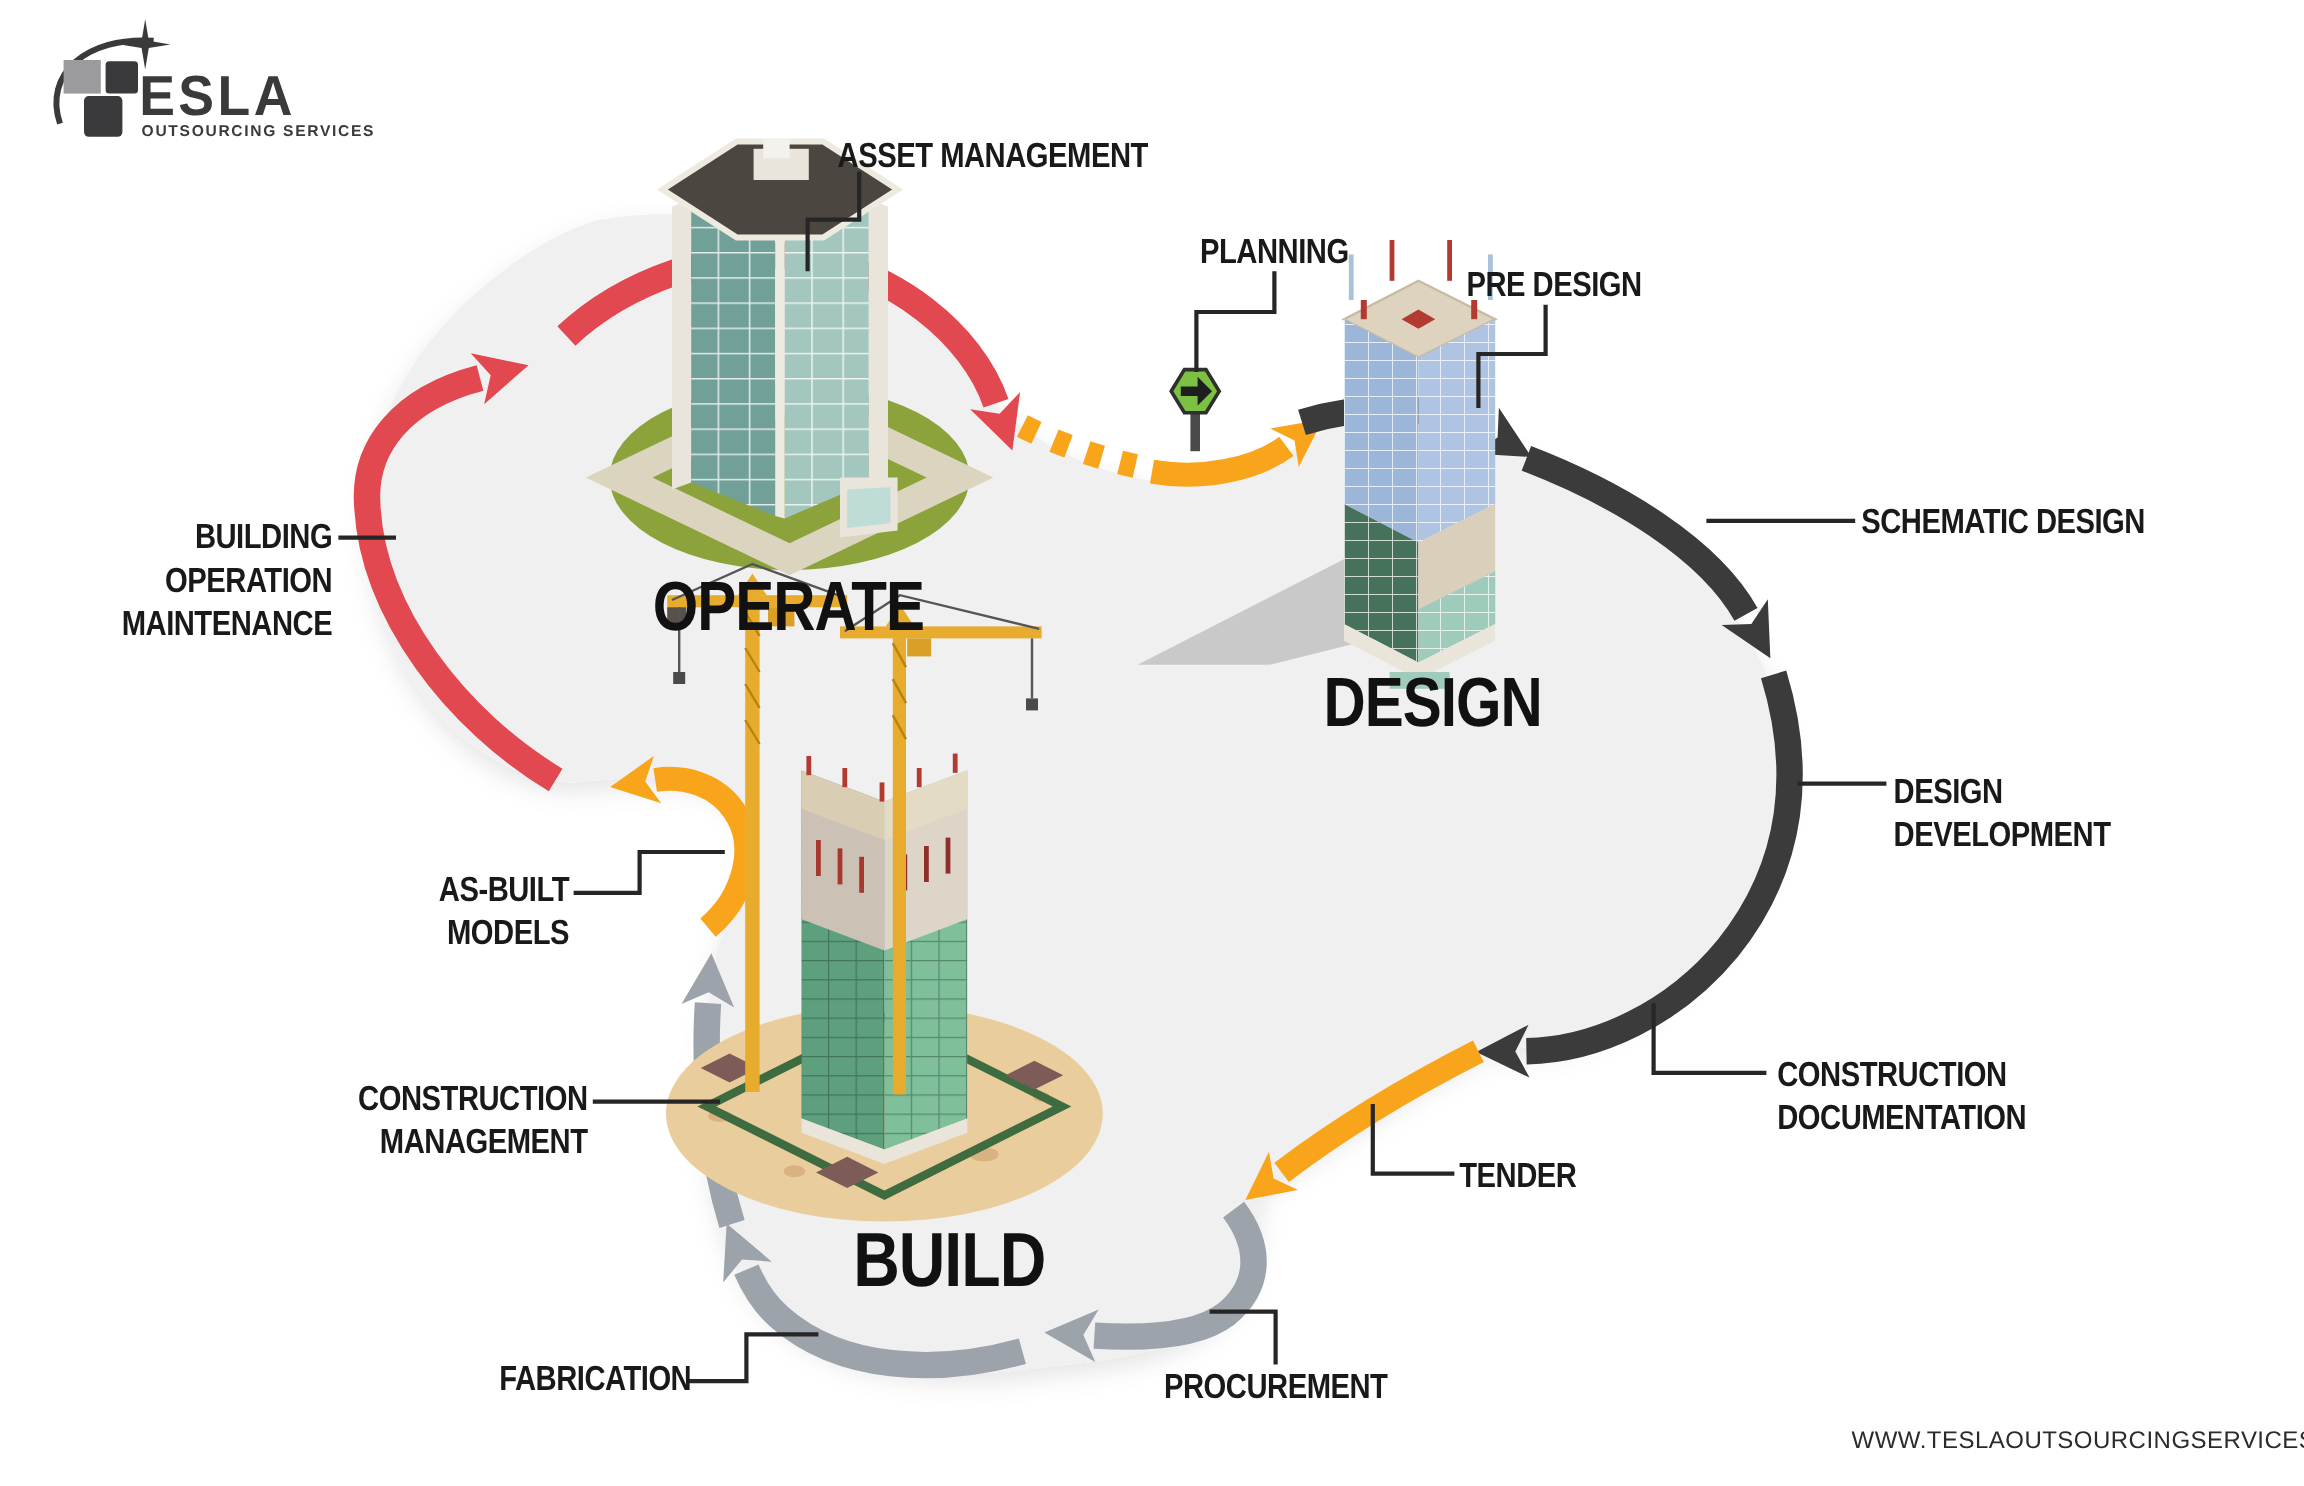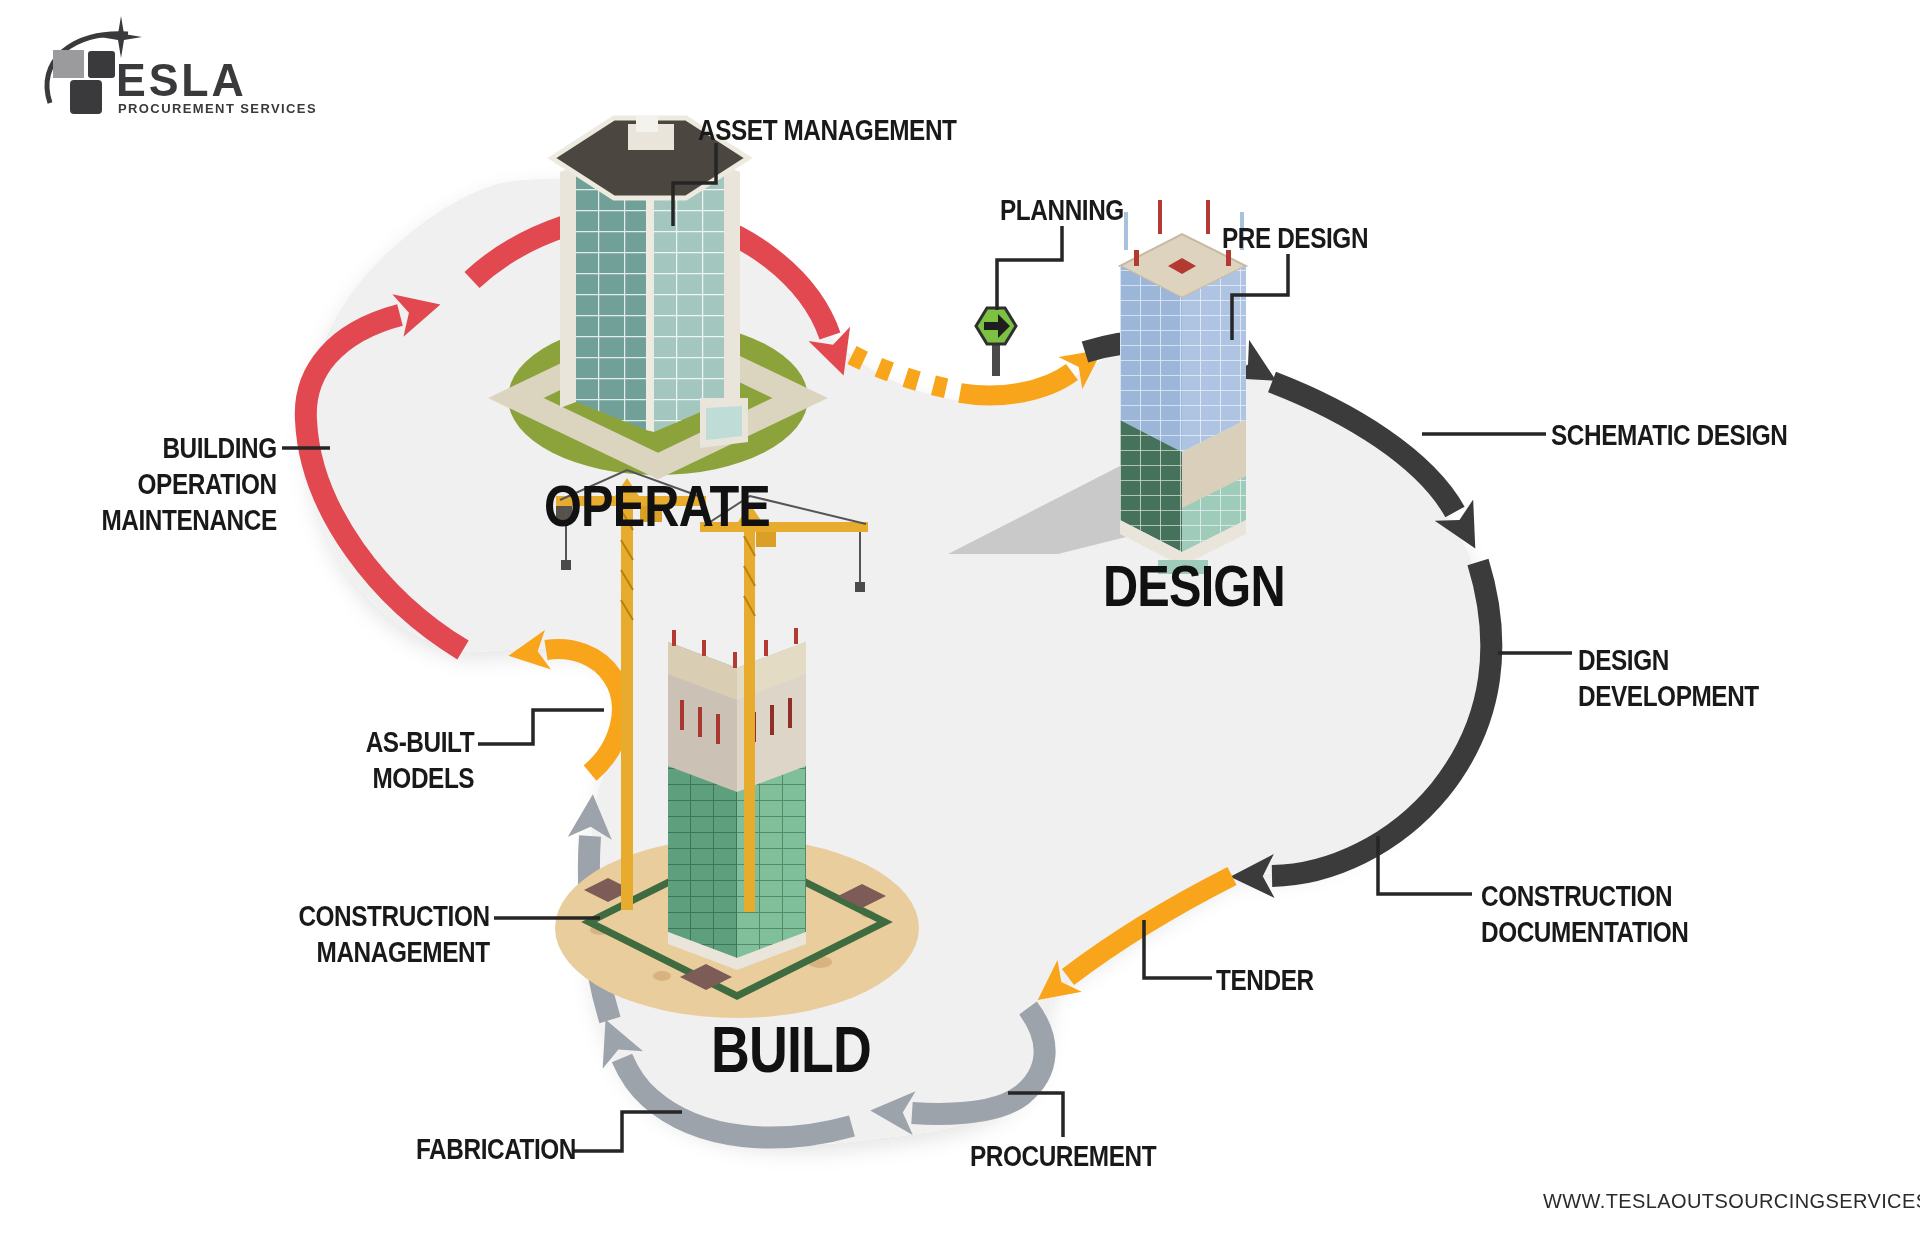--- a/index.html
+++ b/index.html
@@ -235,21 +235,21 @@
   <g>
     <path d="M50 103 C 36 62 72 30 128 34" stroke="#3A3A3C" stroke-width="5" fill="none"></path>
     <path d="M121 16 L124 34 L142 37 L124 40 L121 58 L118 40 L100 37 L118 34 Z" fill="#3A3A3C"></path>
     <rect x="53" y="50" width="31" height="28" fill="#9B9B9D"></rect>
     <rect x="88" y="51" width="27" height="27" rx="3" fill="#3A3A3C"></rect>
     <rect x="70" y="80" width="32" height="34" rx="4" fill="#3A3A3C"></rect>
   </g>
 </svg>
 
   <div class="brand">ESLA</div>
-  <div class="tagline">PROCUREMENT SERVICES</div>
+  <div class="tagline">OUTSOURCING SERVICES</div>
 
   <div class="title" style="left:544px;top:477px">OPERATE</div>
   <div class="title" style="left:1103px;top:557px">DESIGN</div>
   <div class="title big" style="left:711px;top:1018px">BUILD</div>
 
   <div class="lbl" style="left:698px;top:113px">ASSET MANAGEMENT</div>
   <div class="lbl" style="left:1000px;top:193px">PLANNING</div>
   <div class="lbl" style="left:1222px;top:221px">PRE DESIGN</div>
   <div class="lbl" style="left:1551px;top:418px">SCHEMATIC DESIGN</div>
   <div class="lbl" style="left:1578px;top:643px">DESIGN

